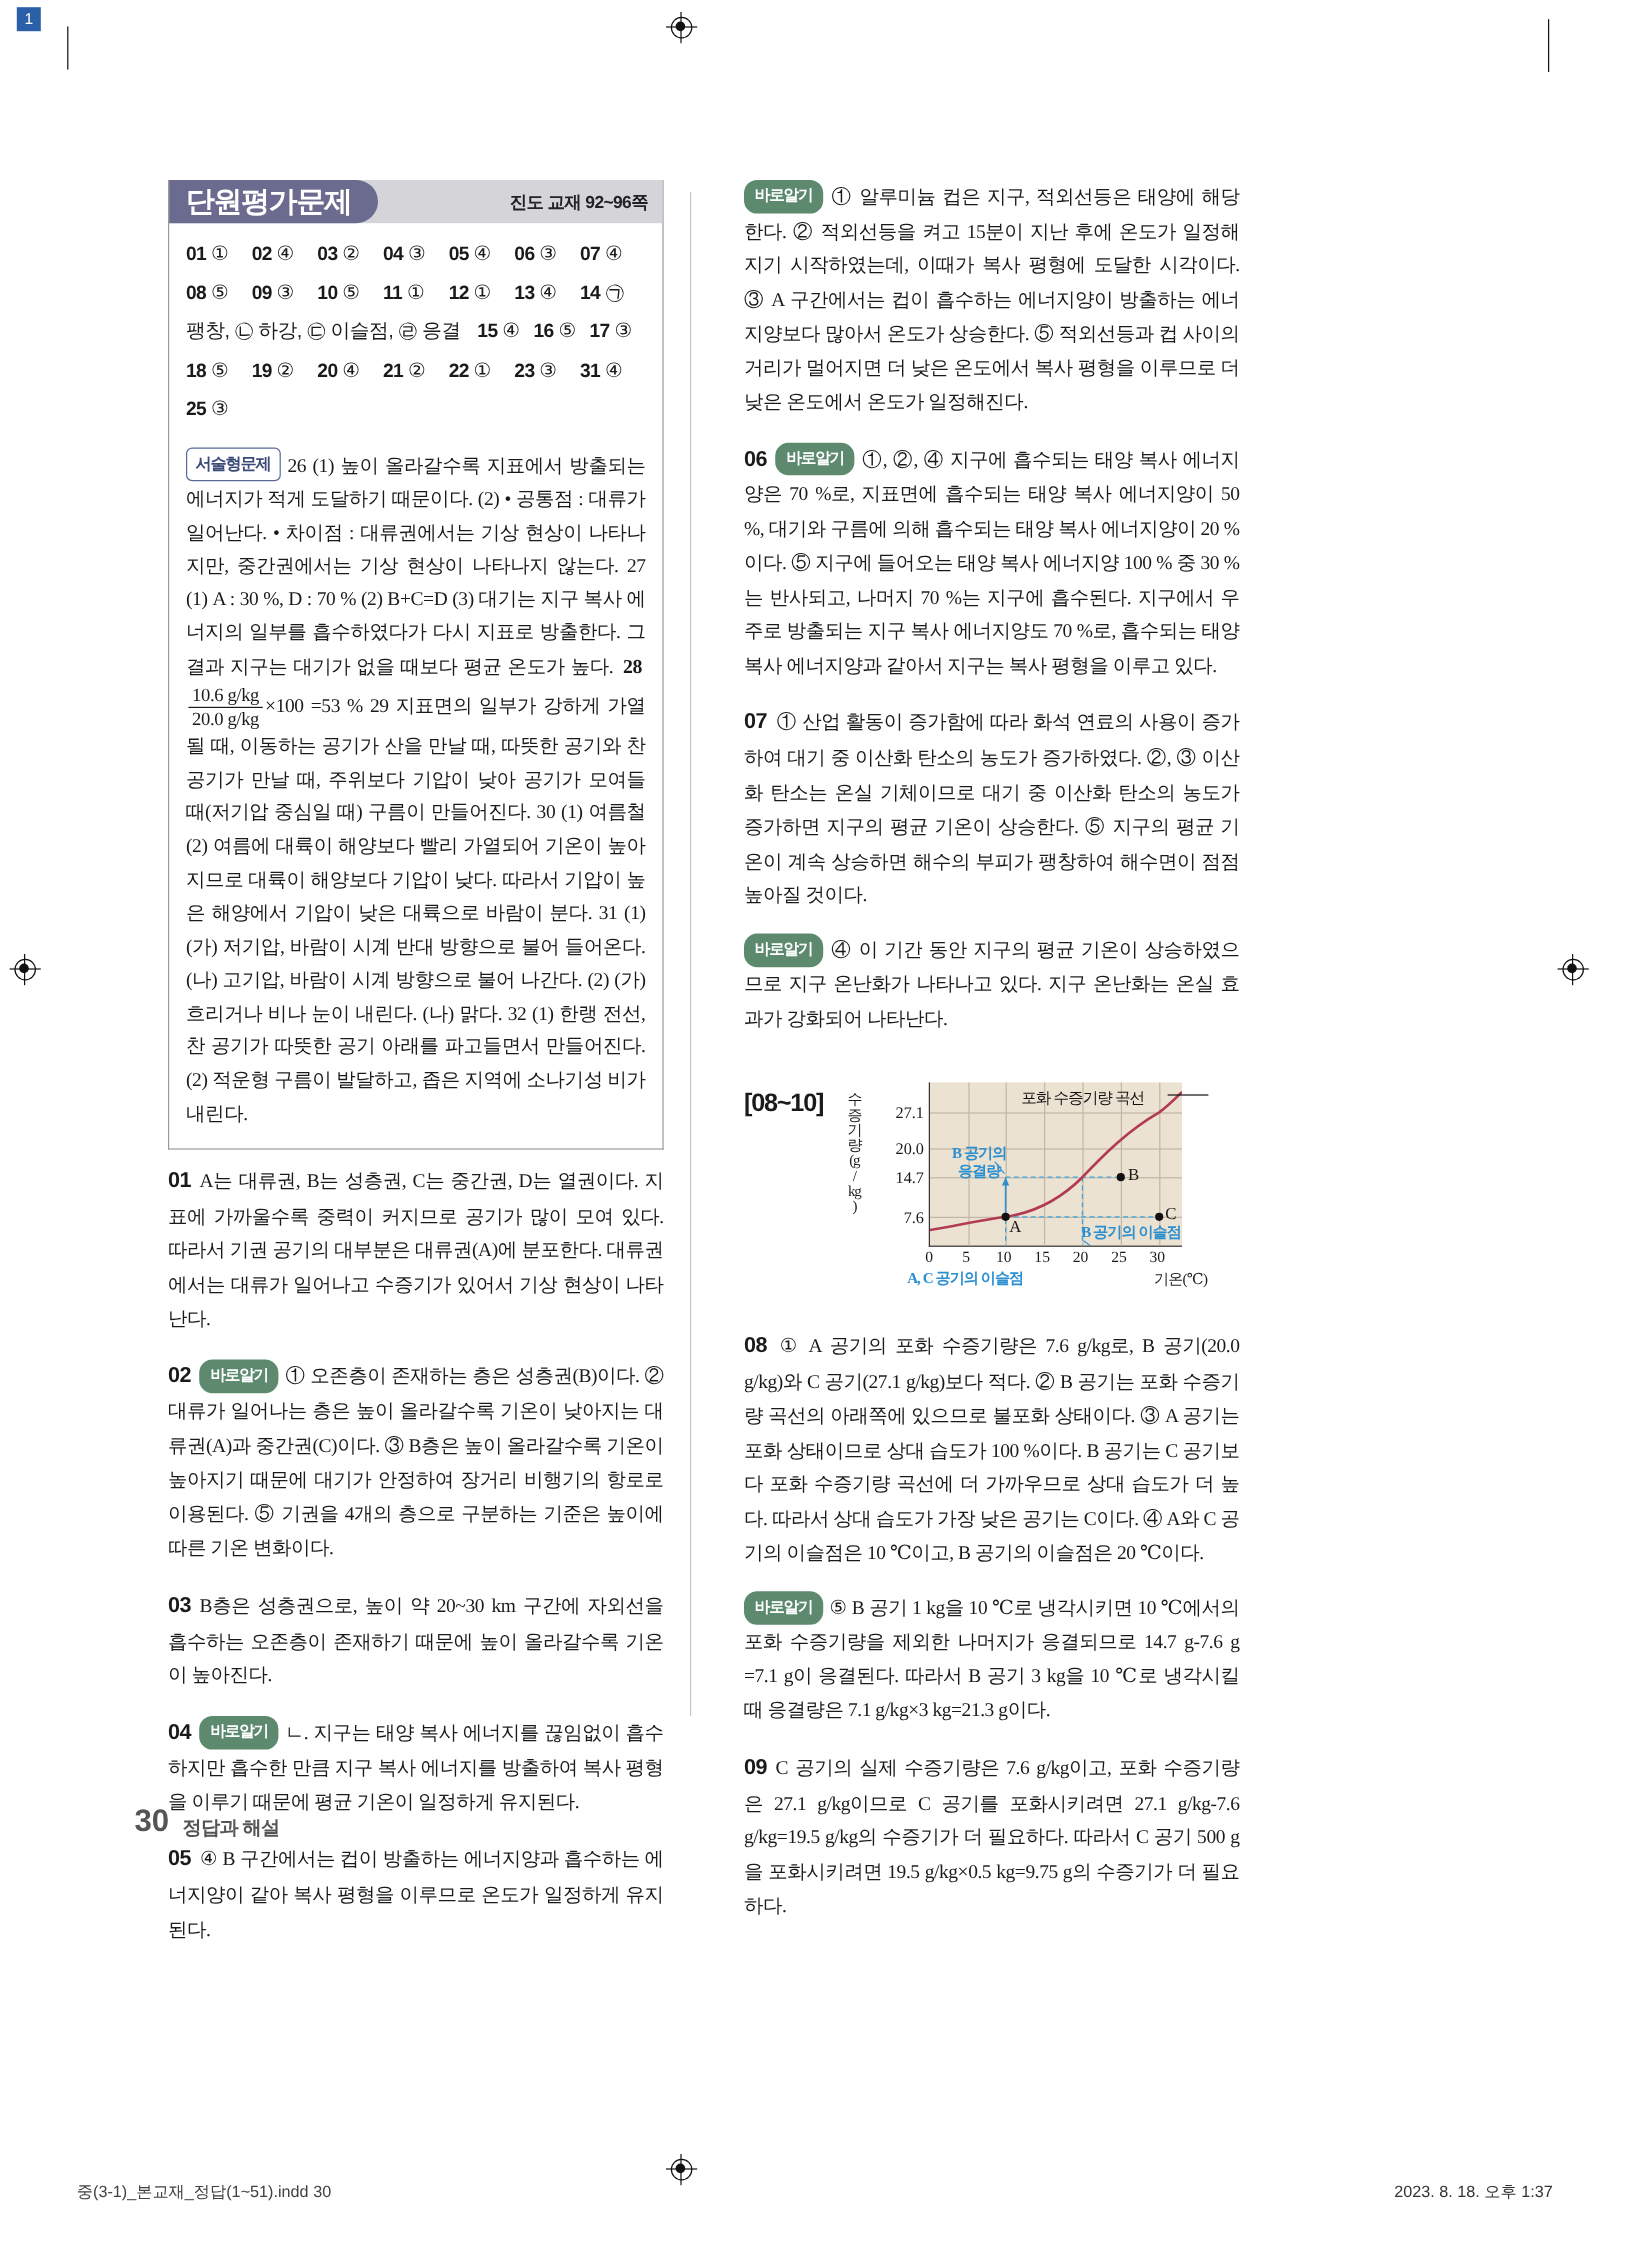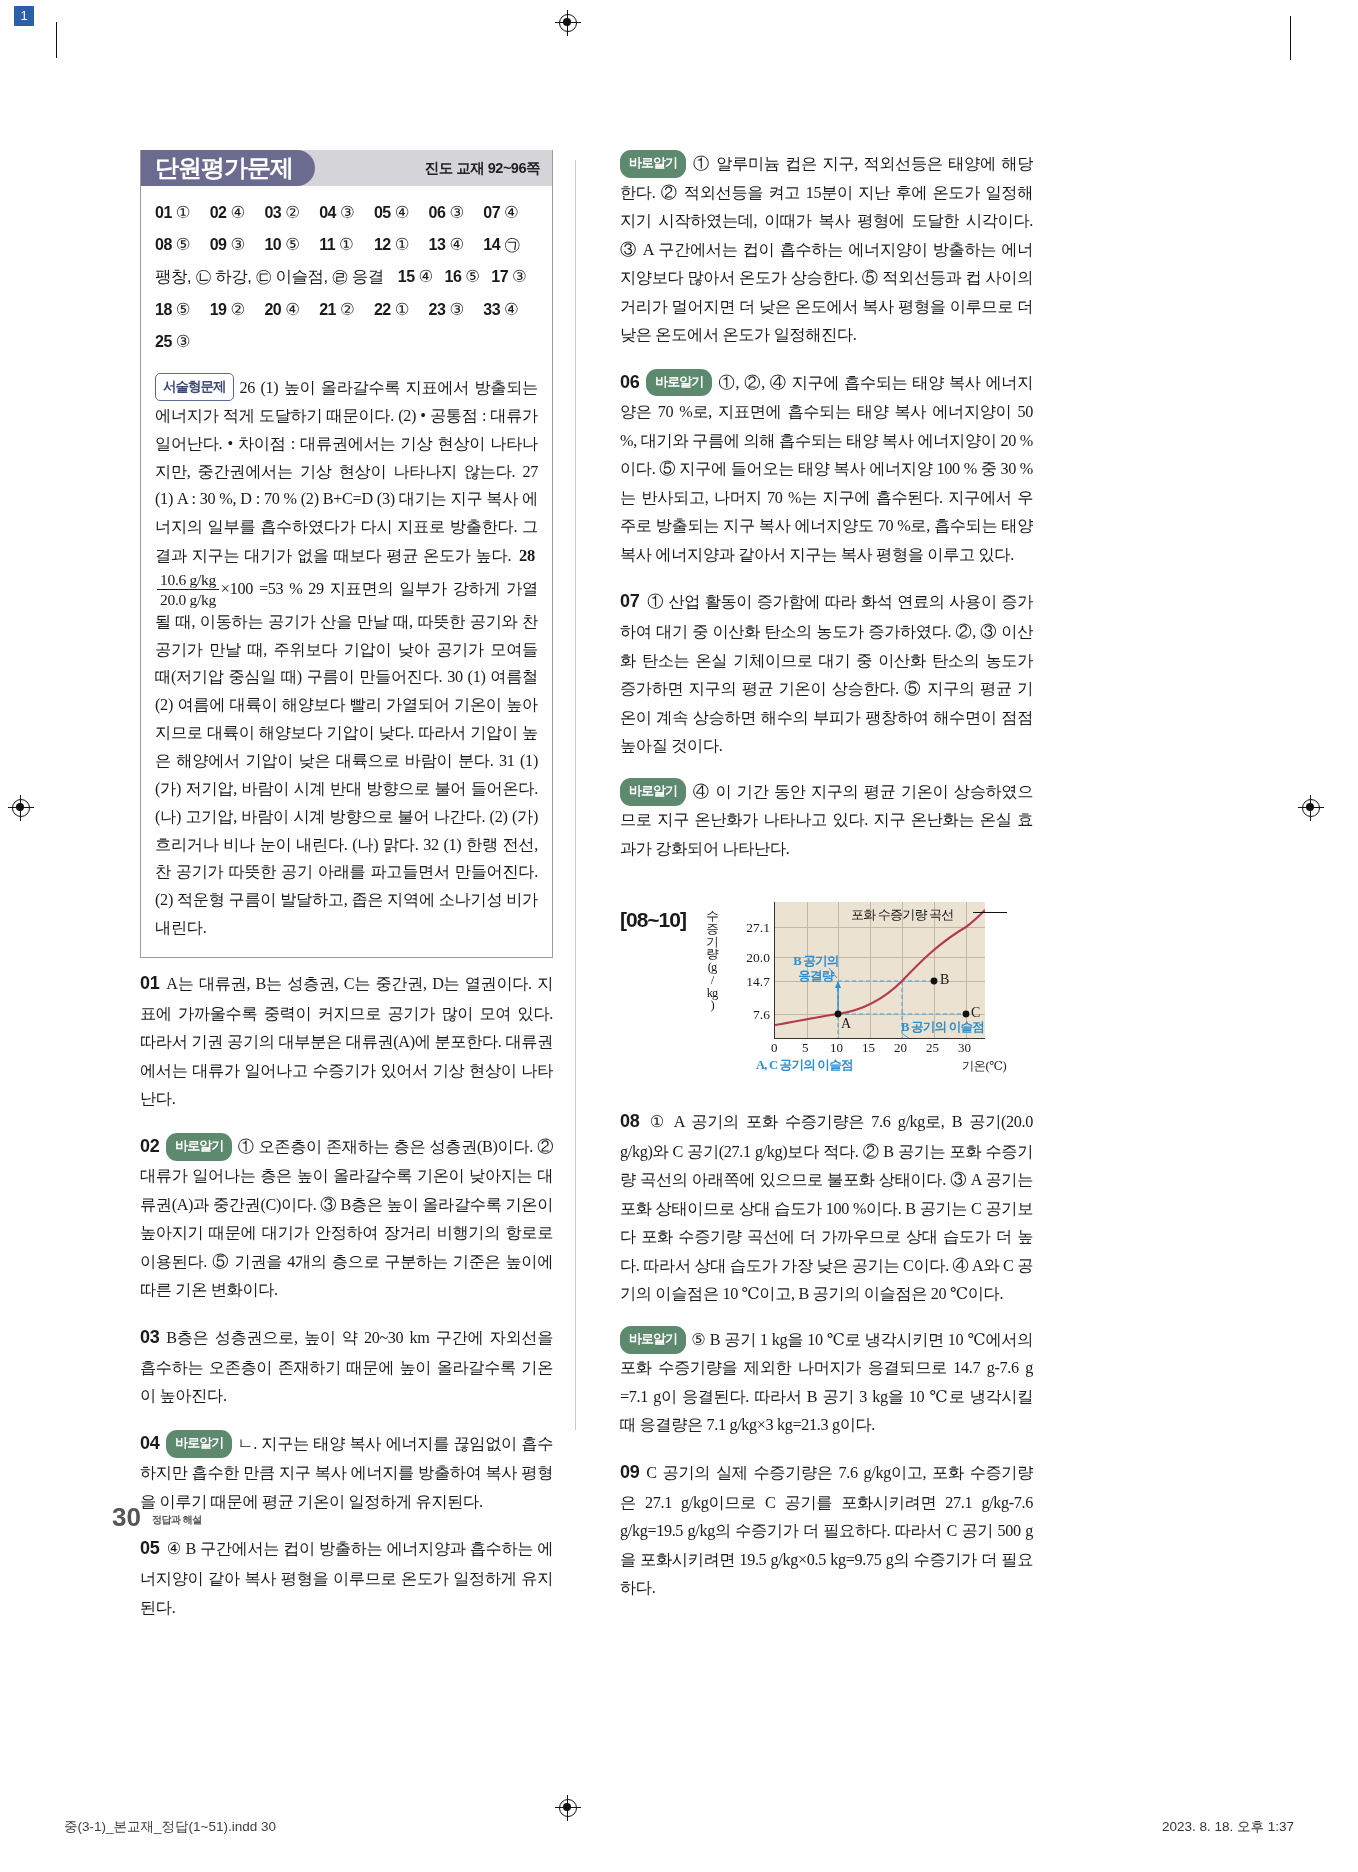--- a/index.html
+++ b/index.html
@@ -79,22 +79,22 @@
   .xlabels{position:absolute;left:38px;top:138px;width:230px;height:18px;}
   .xlabels div{position:absolute;font-size:13px;font-family:"Liberation Serif",serif;}
   .xaxis-title{position:absolute;right:-6px;top:156px;font-size:12.5px;letter-spacing:-0.6px;}
   .cap{position:absolute;color:#2b8fd0;font-size:12.6px;font-weight:bold;letter-spacing:-0.8px;line-height:1.15;}
   .chart-title{position:absolute;font-size:13px;letter-spacing:-0.8px;color:#111;}
   .pt-label{position:absolute;font-size:14px;font-family:"Liberation Serif",serif;}
 
   
   .pg-no{position:absolute;left:112px;top:1502px;font-family:"Liberation Sans",sans-serif;
       font-weight:bold;font-size:26px;color:#555;}
-  .pg-txt{position:absolute;left:152px;top:1513px;font-family:Liberation Sans, sans-serif;
-      font-weight:bold;font-size:10px;color:#555;letter-spacing:-0.5px;text-align:center;}
+  .pg-txt{position:absolute;left:152px;top:1513px;font-family:Liberation Serif, serif;
+      font-weight:bold;font-size:16px;color:#555;letter-spacing:-0.5px;text-align:center;}
   .foot-left{position:absolute;left:64px;top:1818px;font-family:"Liberation Sans",sans-serif;font-size:13.5px;color:#404040;}
   .foot-right{position:absolute;right:64px;top:1818px;font-family:"Liberation Sans",sans-serif;font-size:13.5px;color:#333;}
 </style>
 </head>
 <body>
 
 <div class="page">
 
   <div class="crop-tl">
       <span>1</span>
@@ -152,21 +152,21 @@
           <div class="ans-cell"><b>17</b><span class="circ">③</span></div>
         </div>
 
         <div class="ans-row">
           <div class="ans-cell"><b>18</b><span class="circ">⑤</span></div>
           <div class="ans-cell"><b>19</b><span class="circ">②</span></div>
           <div class="ans-cell"><b>20</b><span class="circ">④</span></div>
           <div class="ans-cell"><b>21</b><span class="circ">②</span></div>
           <div class="ans-cell"><b>22</b><span class="circ">①</span></div>
           <div class="ans-cell"><b>23</b><span class="circ">③</span></div>
-          <div class="ans-cell"><b>33</b><span class="circ">④</span></div>
+          <div class="ans-cell"><b>31</b><span class="circ">④</span></div>
         </div>
 
         <div class="ans-row">
           <div class="ans-cell"><b>25</b><span class="circ">③</span></div>
         </div>
       </div>
 
       <div class="seo-wrap">
         <span class="tag-seo">서술형문제</span><span>26 (1) 높이 올라갈수록 지표에서 방출되는 에너지가 적게 도달하기 때문이다. (2) • 공통점 : 대류가 일어난다. • 차이점 : 대류권에서는 기상 현상이 나타나지만, 중간권에서는 기상 현상이 나타나지 않는다.</span>
         <span>27 (1) A : 30 %, D : 70 % (2) B+C=D (3) 대기는 지구 복사 에너지의 일부를 흡수하였다가 다시 지표로 방출한다. 그 결과 지구는 대기가 없을 때보다 평균 온도가 높다.</span>

